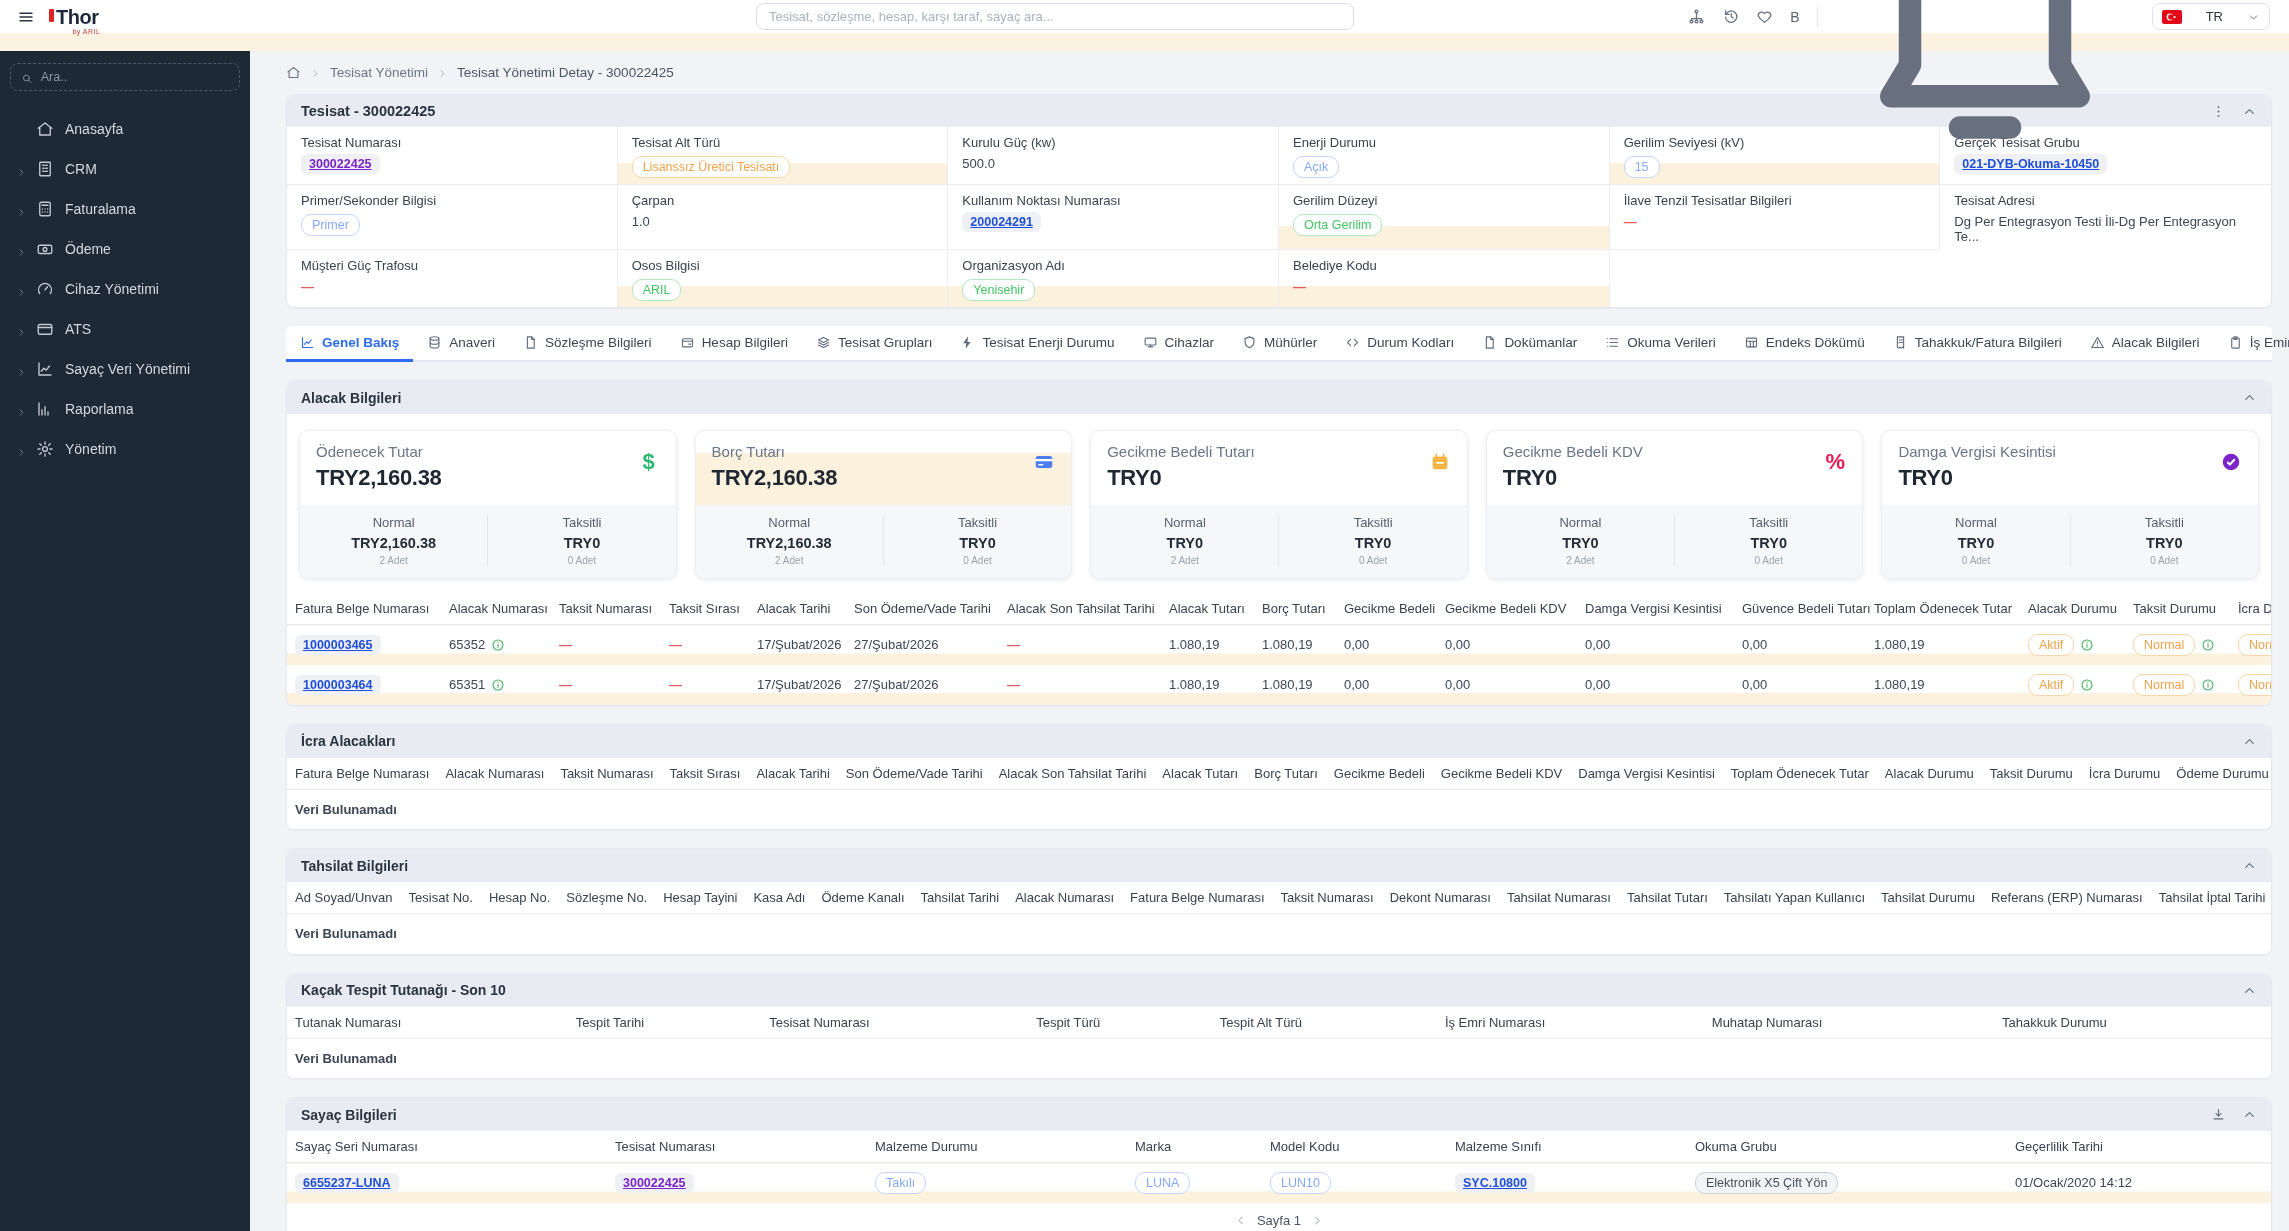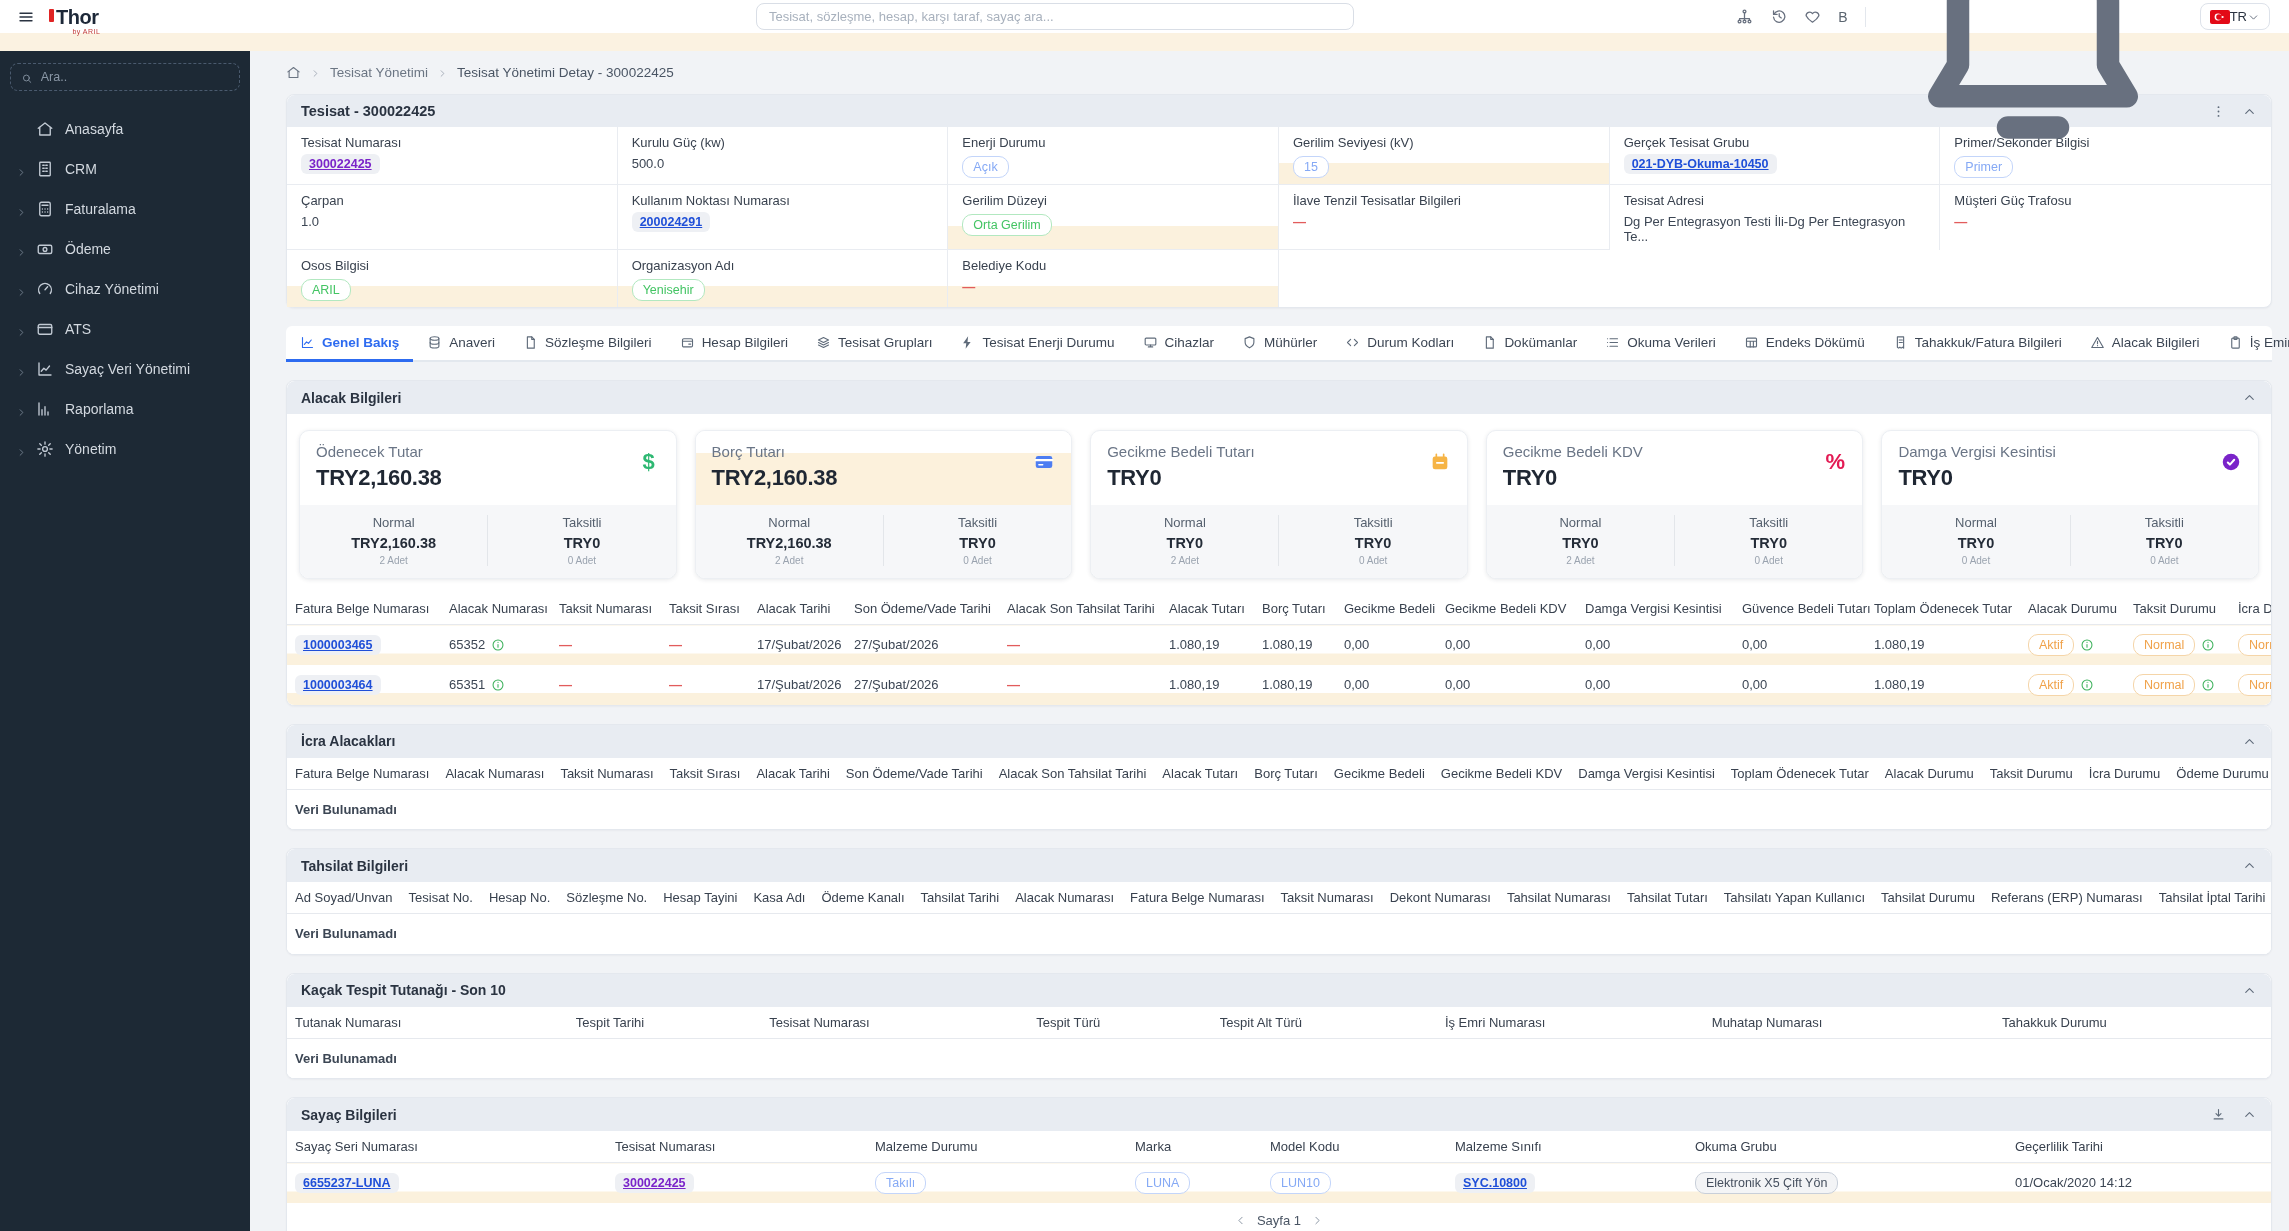--- a/index.html
+++ b/index.html
@@ -15,21 +15,21 @@
   .logo-text { font-size:20px; font-weight:bold; color:#1d2838; letter-spacing:-.5px; }
   .logo-sub { position:absolute; right:-2px; bottom:-8px; font-size:7px; color:#c03a3a; letter-spacing:.5px; }
   .tb-search { position:absolute; left:756px; top:3px; width:598px; height:27px; border:1px solid #d9dee6;
     border-radius:8px; padding:0 12px; font-size:13px; color:#3c4654; background:#fff; outline:none; }
   .tb-search::placeholder { color:#a8b1bd; }
   .tb-right { position:absolute; right:19px; top:0; height:33px; display:flex; align-items:center; gap:17px; }
   .tb-ic { width:17px; height:17px; color:#68descendant7380; color:#68707f; cursor:pointer; }
   .tb-divider { width:1px; height:20px; background:#e3e7ed; }
   .bell-wrap { position:relative; }
   .profile-letter { font-size:14px; color:#5b6570; cursor:pointer; }
-  .lang-pill { display:flex; align-items:center; gap:0; border:1px solid #dde2ea; border-radius:8px;
+  .lang-pill { display:flex; align-items:center; gap:24px; border:1px solid #dde2ea; border-radius:8px;
     height:27px; padding:0 9px; cursor:pointer; background:#fff; }
   .flag { width:20px; height:14px; border-radius:2px; overflow:hidden; }
   .lang-label { font-size:13px; color:#2a3341; }
   .lang-chevron { width:13px; height:13px; color:#68707f; }
 
   .cream-band { height:18px; background:#fbf2e1; }
 
   
   .shell { display:flex; height:1180px; }
 
@@ -329,20 +329,24 @@
           <span class="ph-ic"><svg viewBox="0 0 24 24" width="100%" height="100%" fill="none" stroke="currentColor" stroke-width="1.8" stroke-linecap="round" stroke-linejoin="round">
                 <path d="M6 15l6-6 6 6"></path>
               </svg></span>
         </span>
       </div>
       <div class="panel-grid" id="panel-grid">
           <div class="pg-cell">
             <div class="pg-label">Tesisat Numarası</div>
             <div class="pg-value"><span class="pill-link purple">300022425</span></div>
           </div>
+          <div class="pg-cell hl">
+            <div class="pg-label">Tesisat Alt Türü</div>
+            <div class="pg-value"><span class="badge orange">Lisanssız Üretici Tesisatı</span></div>
+          </div>
           <div class="pg-cell">
             <div class="pg-label">Kurulu Güç (kw)</div>
             <div class="pg-value"><span>500.0</span></div>
           </div>
           <div class="pg-cell">
             <div class="pg-label">Enerji Durumu</div>
             <div class="pg-value"><span class="badge blue">Açık</span></div>
           </div>
           <div class="pg-cell hl">
             <div class="pg-label">Gerilim Seviyesi (kV)</div>

